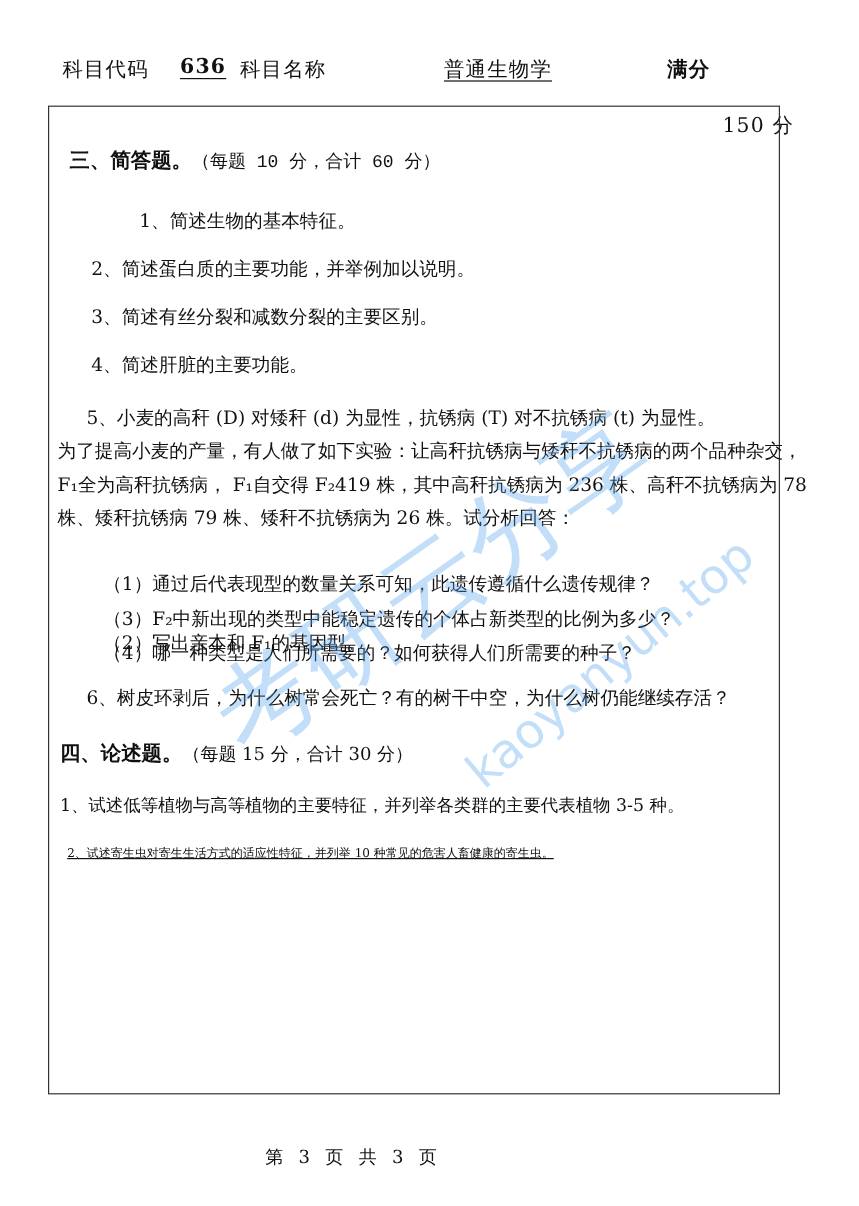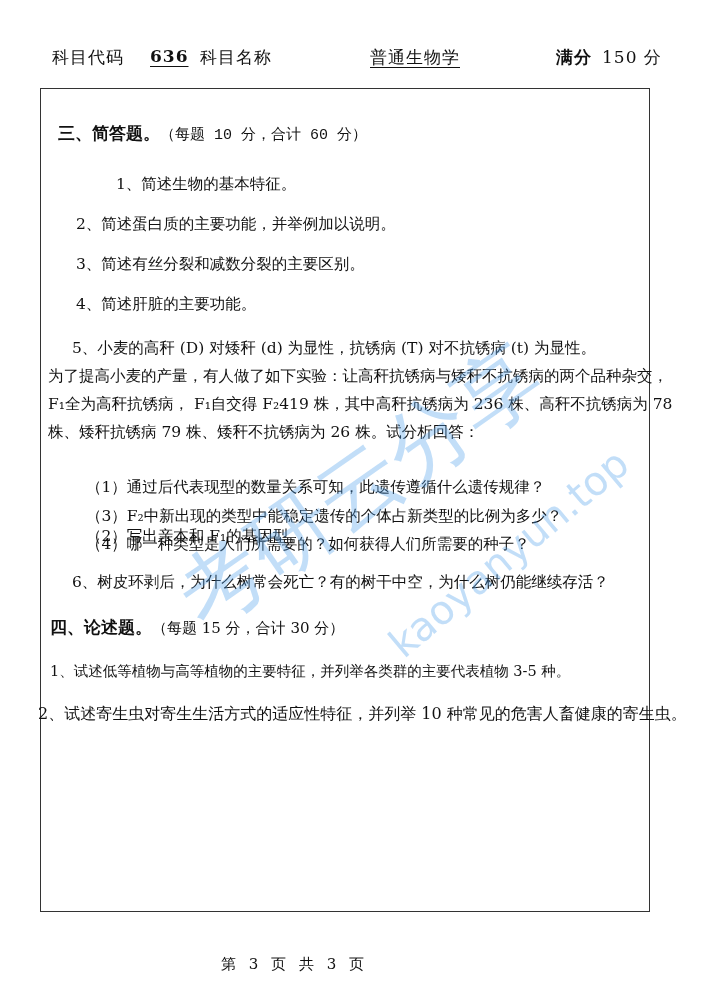--- a/index.html
+++ b/index.html
@@ -20,21 +20,21 @@
 </style>
 </head>
 <body>
 
 <div>
   <span class="hdr" style="left:52px;">科目代码</span>
   <span class="hdr b u" style="left:150px;">636</span>
   <span class="hdr" style="left:200px;">科目名称</span>
   <span class="hdr u" style="left:370px;">普通生物学</span>
   <span class="hdr b" style="left:556px;">满分</span>
-  <span class="hdr" style="left:602px;">150 分</span>
+  <span class="hdr" style="left:602px;margin-top:47px;">150 分</span>
 </div>
 
 <div class="box"></div>
 
 <div class="line sec" style="left:58px;top:122px;font-family:Liberation Mono, monospace;">
   <span>三、简答题。</span><span class="note">（每题 10 分，合计 60 分）</span>
 </div>
 <div class="line" style="left:76px;top:174px;margin-left:40px;">1、简述生物的基本特征。</div>
 <div class="line" style="left:76px;top:214px;">2、简述蛋白质的主要功能，并举例加以说明。</div>
 <div class="line" style="left:76px;top:254px;text-align:right;">3、简述有丝分裂和减数分裂的主要区别。</div>
@@ -48,18 +48,18 @@
 <div class="line" style="left:86px;top:478px;margin-top:48px;">（2）写出亲本和 F₁的基因型。</div>
 <div class="line" style="left:86px;top:506px;">（3）F₂中新出现的类型中能稳定遗传的个体占新类型的比例为多少？</div>
 <div class="line" style="left:86px;top:534px;">（4）哪一种类型是人们所需要的？如何获得人们所需要的种子？</div>
 
 <div class="line" style="left:72px;top:572px;">6、树皮环剥后，为什么树常会死亡？有的树干中空，为什么树仍能继续存活？</div>
 
 <div class="line sec" style="left:50px;top:616px;">
   <span>四、论述题。</span><span class="note">（每题 15 分，合计 30 分）</span>
 </div>
 <div class="line" style="left:50px;top:662px;font-size:14.5px;">1、试述低等植物与高等植物的主要特征，并列举各类群的主要代表植物 3-5 种。</div>
-<div class="line" style="left:38px;top:704px;font-size:16px;">2、试述寄生虫对寄生生活方式的适应性特征，并列举 10 种常见的危害人畜健康的寄生虫。</div>
+<div class="line" style="left:56px;top:704px;font-size:10px;text-decoration:underline;">2、试述寄生虫对寄生生活方式的适应性特征，并列举 10 种常见的危害人畜健康的寄生虫。</div>
 
 <div class="footer">第 3 页 共 3 页</div>
 
 <div class="wm" style="left:150px;top:430px;font-size:84px;transform:rotate(-35deg);">考研云分享</div>
 <div class="wm" style="left:360px;top:530px;font-size:40px;transform:rotate(-40deg);">kaoyanyun.top</div>
 
 </body></html>

